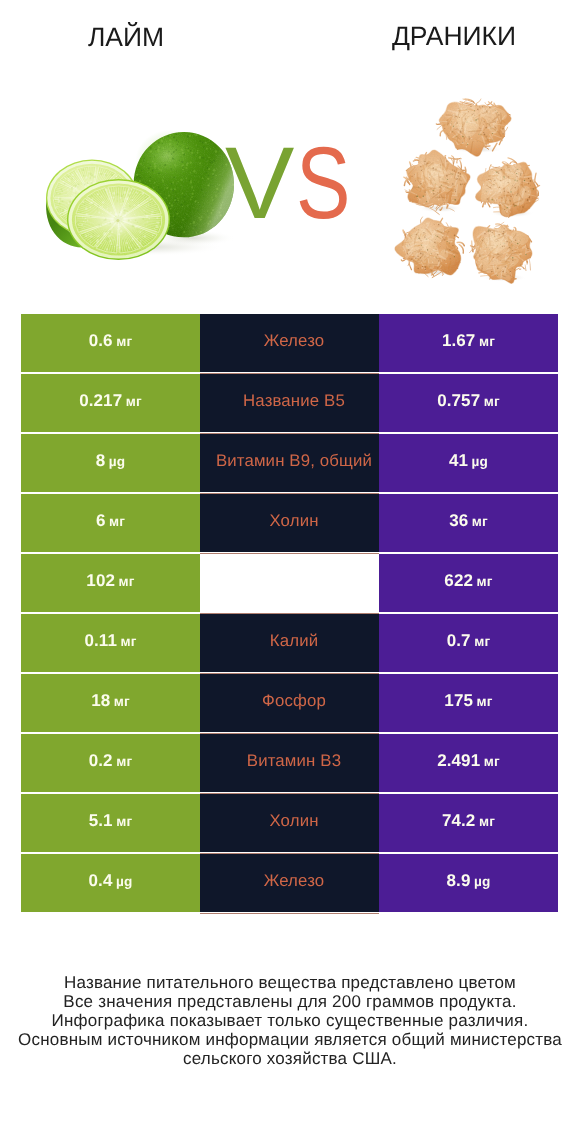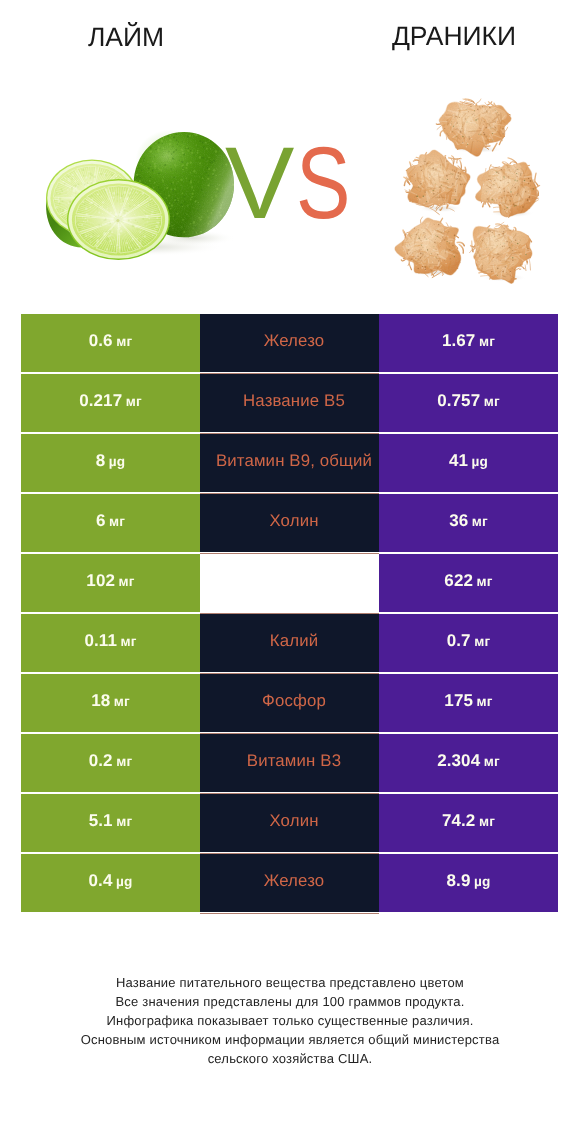--- a/index.html
+++ b/index.html
@@ -17,21 +17,21 @@
   .table{position:absolute;left:21px;top:314px;width:537px;}
   .row{position:relative;height:60px;}
   .cell{position:absolute;top:0;height:58px;display:flex;align-items:center;justify-content:center;}
   .cl{left:0;width:179px;background:#80a72e;}
   .cm{left:179px;width:188px;background:#0f172a;}
   .rowline{position:absolute;left:179px;top:59px;width:179px;height:1px;background:#b07f70;}
   .cr{left:358px;width:179px;background:#4c1d95;}
   .val{color:#fbfced;font-weight:600;font-size:17px;position:relative;top:-2px;letter-spacing:0.1px;}
   .val .u{font-size:13.6px;font-weight:600;margin-left:3.5px;letter-spacing:0.2px;}
   .nut{color:#cf6647;font-size:16.8px;font-weight:400;letter-spacing:0.15px;position:relative;top:-2px;}
-  .footer{position:absolute;left:0;top:973px;width:580px;text-align:center;color:#232323;font-size:13px;letter-spacing:0.2px;line-height:19.1px;}
+  .footer{position:absolute;left:0;top:973px;width:580px;text-align:center;color:#232323;font-size:17px;letter-spacing:0.2px;line-height:19.1px;}
 </style>
 </head>
 <body>
 
 <div class="page">
   <div class="titles">
     <div class="title" id="t-left">ЛАЙМ</div>
     <div class="title" id="t-right">ДРАНИКИ</div>
   </div>
   <div class="hero">
@@ -2635,21 +2635,21 @@
       </div>
       <div class="row">
         <div class="cell cl">
           <span class="val"><span class="n">0.2</span><span class="u">мг</span></span>
         </div>
         <div class="cell cm">
           <span class="nut">Витамин B3</span>
         </div>
         <div class="rowline"></div>
         <div class="cell cr">
-          <span class="val"><span class="n">2.304</span><span class="u">мг</span></span>
+          <span class="val"><span class="n">2.491</span><span class="u">мг</span></span>
         </div>
       </div>
       <div class="row">
         <div class="cell cl">
           <span class="val"><span class="n">5.1</span><span class="u">мг</span></span>
         </div>
         <div class="cell cm">
           <span class="nut">Холин</span>
         </div>
         <div class="rowline"></div>
@@ -2665,18 +2665,18 @@
           <span class="nut">Железо</span>
         </div>
         <div class="rowline"></div>
         <div class="cell cr">
           <span class="val"><span class="n">8.9</span><span class="u">µg</span></span>
         </div>
       </div>
     </div>
   <div class="footer" id="footer">
       <div>Название питательного вещества представлено цветом</div>
-      <div>Все значения представлены для 100 граммов продукта.</div>
+      <div>Все значения представлены для 200 граммов продукта.</div>
       <div>Инфографика показывает только существенные различия.</div>
       <div>Основным источником информации является общий министерства</div>
       <div>сельского хозяйства США.</div>
     </div>
 </div>
 
 </body></html>

